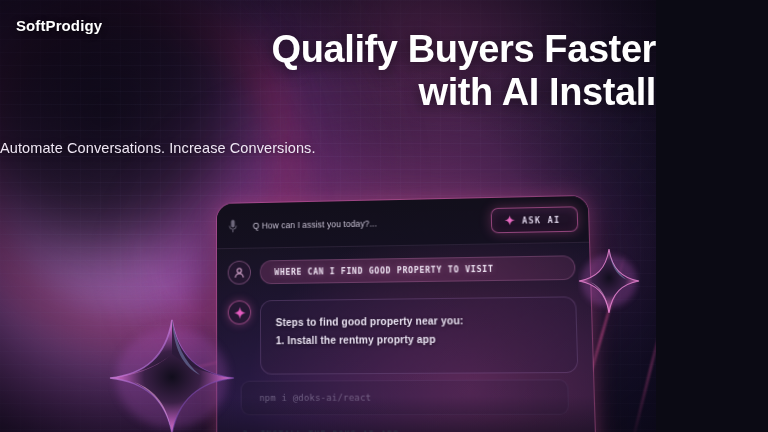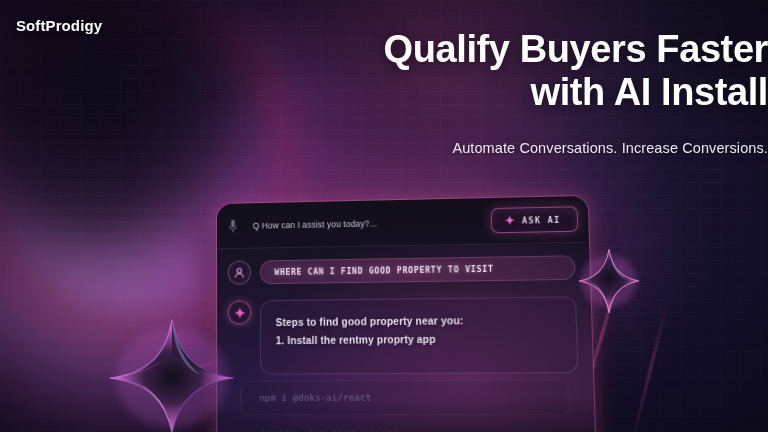--- a/index.html
+++ b/index.html
@@ -6,21 +6,21 @@
 
   html, body {
     width:768px; height:432px;
     overflow:hidden;
     background:#0b0a14;
     font-family:"Liberation Sans", sans-serif;
   }
 
   #stage {
     position:relative;
-    width:768px; height:432px;
+    width:656px; height:432px;
     overflow:hidden;
     background:#100d1c;
   }
 
   
   .bg-base{
     position:absolute; inset:0;
     background:
       radial-gradient(circle at 95% 95%, #1b1638 0%, rgba(27,22,56,0) 55%),
       radial-gradient(circle at 78% 12%, #2a1f3d 0%, rgba(42,31,61,0) 50%),
@@ -114,27 +114,26 @@
     line-height:1.14;
     font-weight:bold;
     letter-spacing:-0.4px;
     text-shadow:0 2px 14px rgba(0,0,0,.55);
     z-index:30;
   }
   .headline .l2{ display:block; }
 
   .subhead{
     position:absolute; left:0; right:0; top:140px;
-    text-align:right;
+    text-align:left;
     color:#efe7f4;
     font-size:14.5px;
     letter-spacing:.1px;
     text-shadow:0 1px 7px rgba(0,0,0,.5);
     z-index:30;
-    margin-left:8px;
   }
 
   
   .panel-wrap{
     position:absolute;
     left:213px; top:200px;
     width:372px; height:252px;
     z-index:20;
     transform:perspective(900px) rotateX(4deg) rotateY(-5deg) rotateZ(-0.9deg);
     transform-origin:50% 0%;

